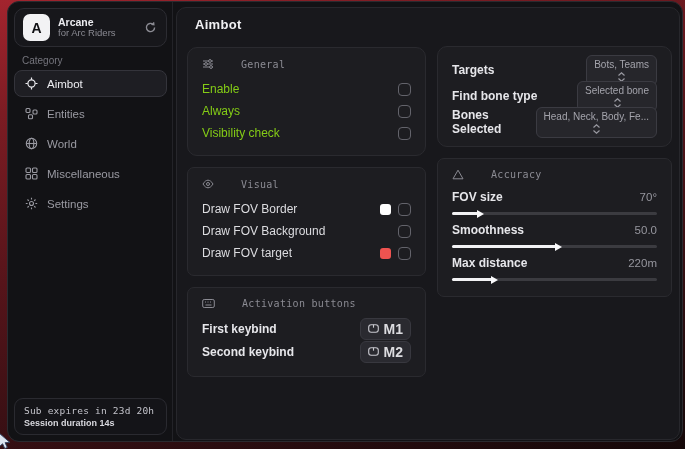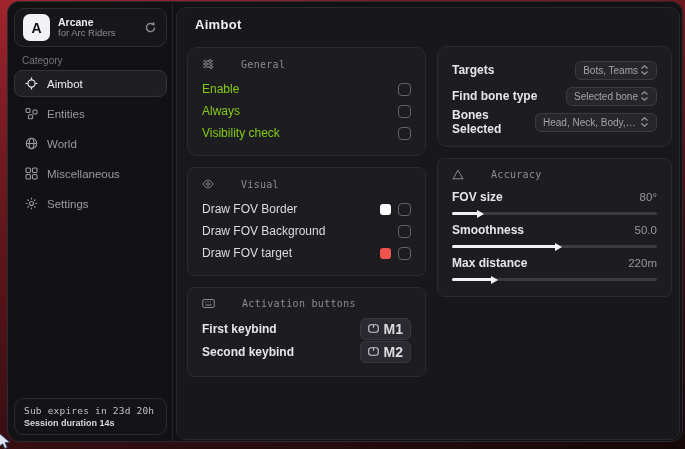--- a/index.html
+++ b/index.html
@@ -65,21 +65,21 @@
   .right-group { display:flex; align-items:center; gap:7px; }
   .checkbox { width:13px; height:13px; border:1.5px solid #63636b; border-radius:4px; background:transparent; cursor:pointer; }
   .swatch { width:11px; height:11px; border-radius:3px; cursor:pointer; }
   .key-btn {
     display:flex; align-items:center; gap:5px; background:#2a2a30; border:1px solid #38383f;
     border-radius:6px; padding:2px 7px; font-size:14px; font-weight:bold; color:#dcdce0; cursor:pointer;
   }
   .trk-row { height:26px; }
   .dropdown {
     display:flex; align-items:center; gap:2px; background:#26262b; border:1px solid #3b3b42;
-    border-radius:6px; padding:3px 7px; font-size:10px; color:#a4a4ac; cursor:pointer; max-width:150px;
+    border-radius:6px; padding:3px 7px; font-size:10px; color:#a4a4ac; cursor:pointer; max-width:150px;flex-direction:column;
   }
   .dropdown .dd-text { white-space:nowrap; overflow:hidden; text-overflow:ellipsis; }
   .acc-group { margin-top:2px;text-align:right; }
   .acc-group:first-of-type { margin-top:0; }
   .acc-row { display:flex; align-items:center; justify-content:space-between; height:18px; }
   .acc-value { font-size:11.5px; color:#96969e; }
   .slider { position:relative; height:10px; margin-top:3px; cursor:pointer; }
   .slider-track { position:absolute; left:0; right:0; top:3px; height:3px; background:#3b3b40; border-radius:2px; }
   .slider-fill { position:absolute; left:0; top:3px; height:3px; background:#f2f2f4; border-radius:2px; }
   .slider-thumb {
@@ -313,21 +313,21 @@
             <svg width="12" height="11" viewBox="0 0 12 11">
                 <path d="M6 1.2L11 9.8H1z" fill="none" stroke="#8b8b93" stroke-width="1"></path>
               </svg>
           </span>
           <span class="card-title">Accuracy</span>
         </div>
 
         <div class="acc-group">
           <div class="acc-row">
             <span class="row-label bold">FOV size</span>
-            <span class="acc-value">80°</span>
+            <span class="acc-value">70°</span>
           </div>
           <div class="slider">
             <div class="slider-track"></div>
             <div class="slider-fill" style="width: 13%;"></div>
             <div class="slider-thumb" style="left: 13%;"></div>
           </div>
         </div>
 
         <div class="acc-group">
           <div class="acc-row">

